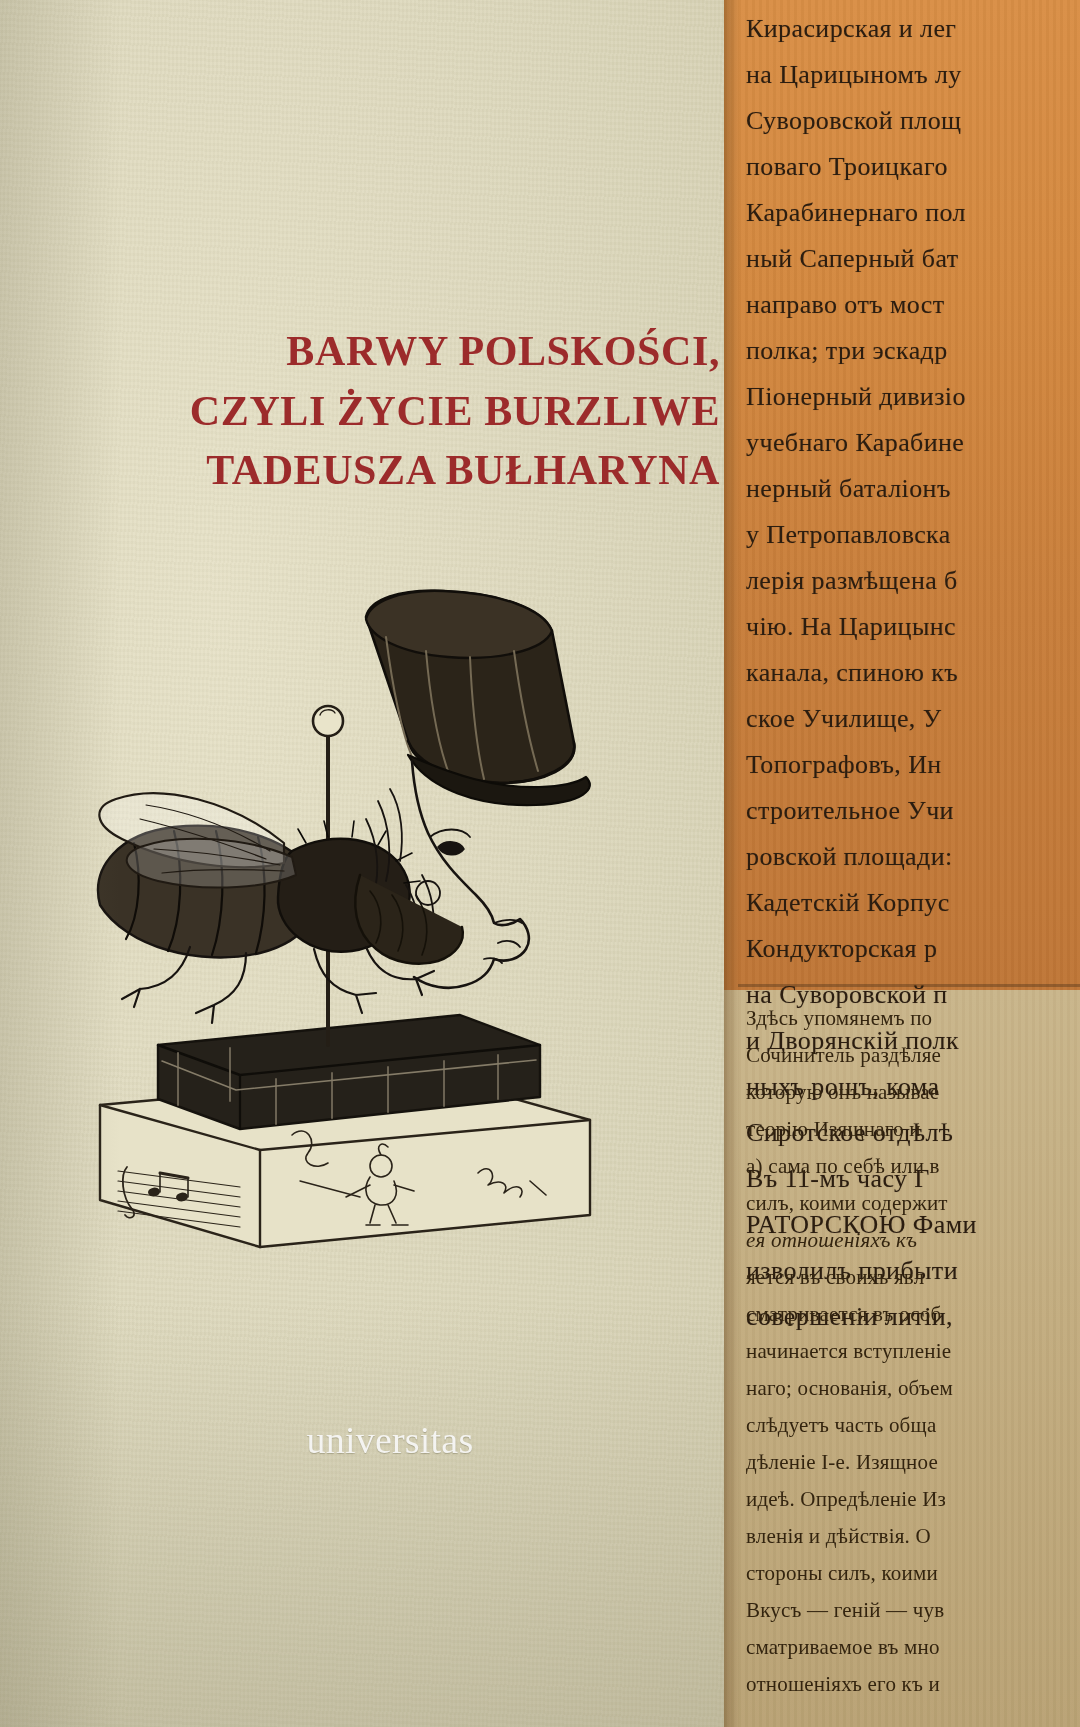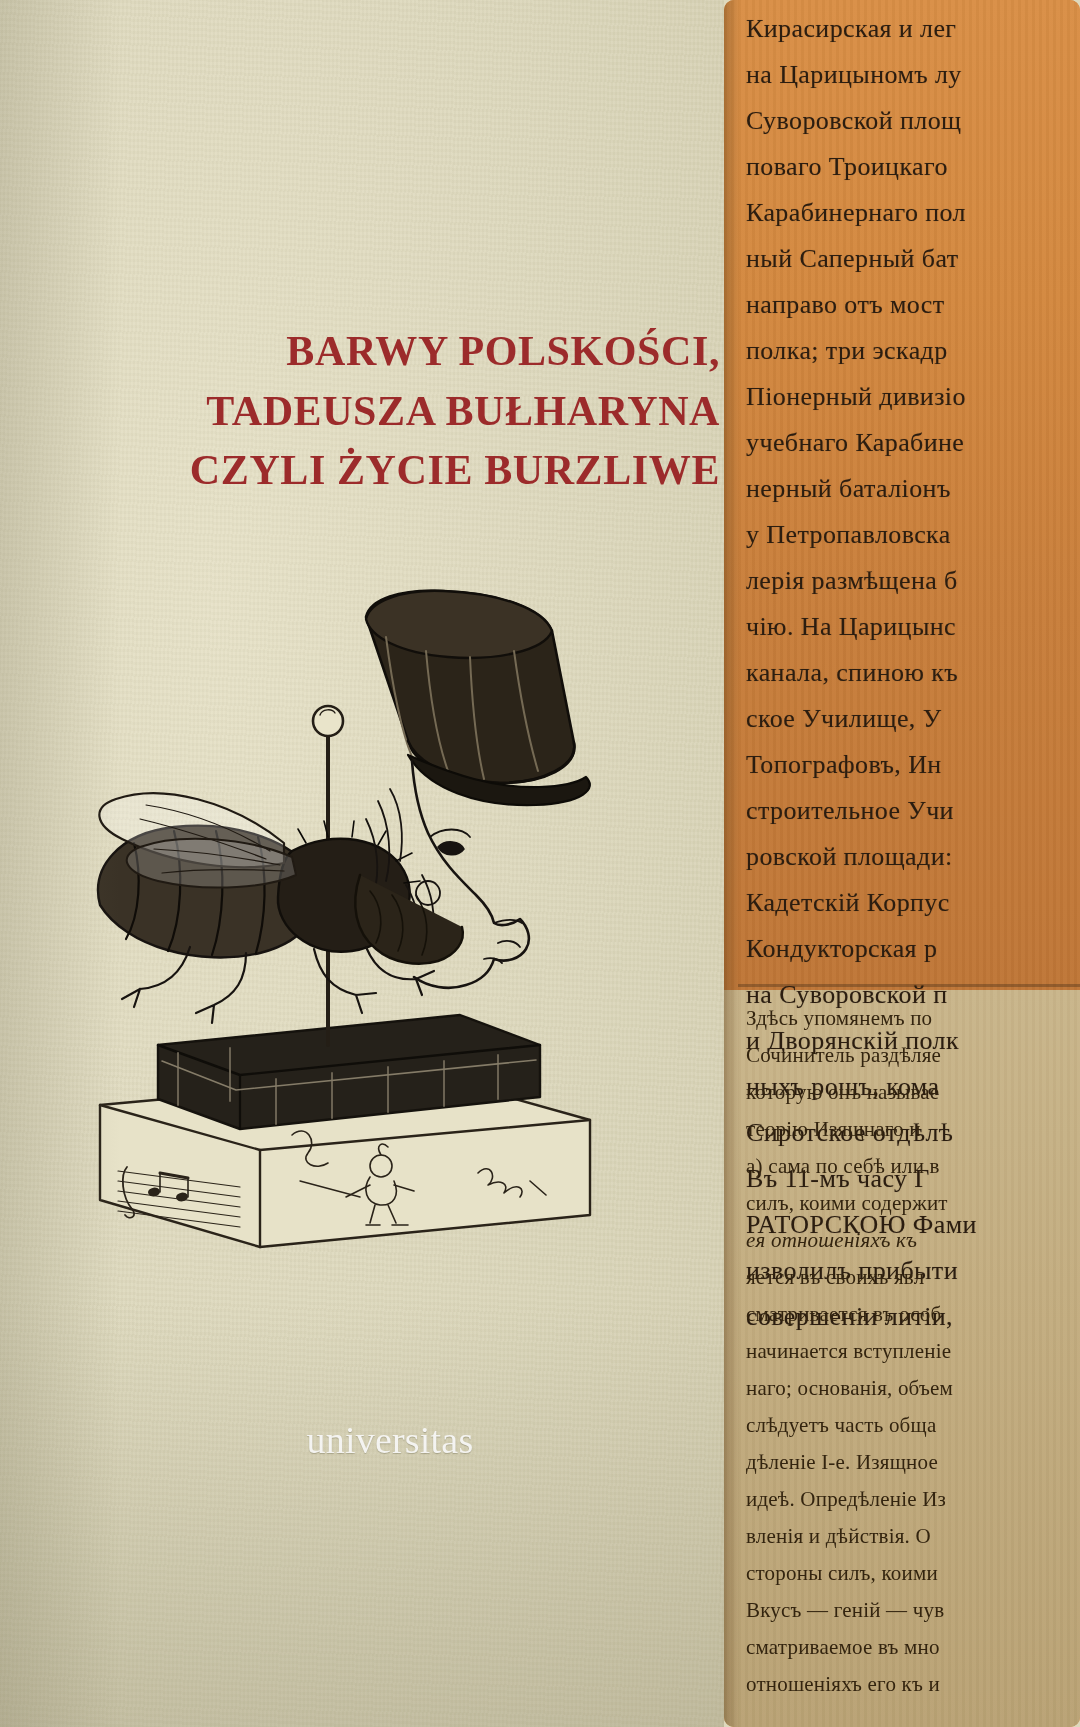--- a/index.html
+++ b/index.html
@@ -101,21 +101,20 @@
 
   
   .right-strip {
     position: absolute;
     left: 724px;
     top: 0;
     width: 356px;
     height: 1727px;
     overflow: hidden;
     background: #cf8a4a;
-    border-radius: 10px;
   }
   .strip-upper {
     position: absolute;
     left: 0; top: 0; width: 356px; height: 990px;
     background:
       linear-gradient(to bottom, #d98f46 0%, #d3883f 30%, #c87e3b 62%, #bf7637 100%);
   }
   .strip-upper::after {
     content: "";
     position: absolute; inset: 0;
@@ -179,22 +178,22 @@
 <body>
 
 <div class="cover">
 
   <div class="left-panel">
     <div class="paper-grain"></div>
 
 
     <div class="title">
       <span class="line">BARWY POLSKOŚCI,</span>
+      <span class="line">CZYLI ŻYCIE BURZLIWE</span>
       <span class="line">TADEUSZA BUŁHARYNA</span>
-      <span class="line">CZYLI ŻYCIE BURZLIWE</span>
     </div>
 
     <div class="illustration">
       <svg viewBox="0 0 630 680" xmlns="http://www.w3.org/2000/svg">
         <g fill="none" stroke="#221c14" stroke-width="2.1" stroke-linecap="round" stroke-linejoin="round">
 
           <path d="M30 530 L360 500 L520 545 L520 640 L190 672 L30 625 Z" fill="#e7e2c8" stroke="#2a2319" stroke-width="2.4"></path>
           <path d="M30 530 L190 575 L520 545" stroke="#2a2319" stroke-width="2.4"></path>
           <path d="M190 575 L190 672" stroke="#2a2319" stroke-width="2.4"></path>
 

